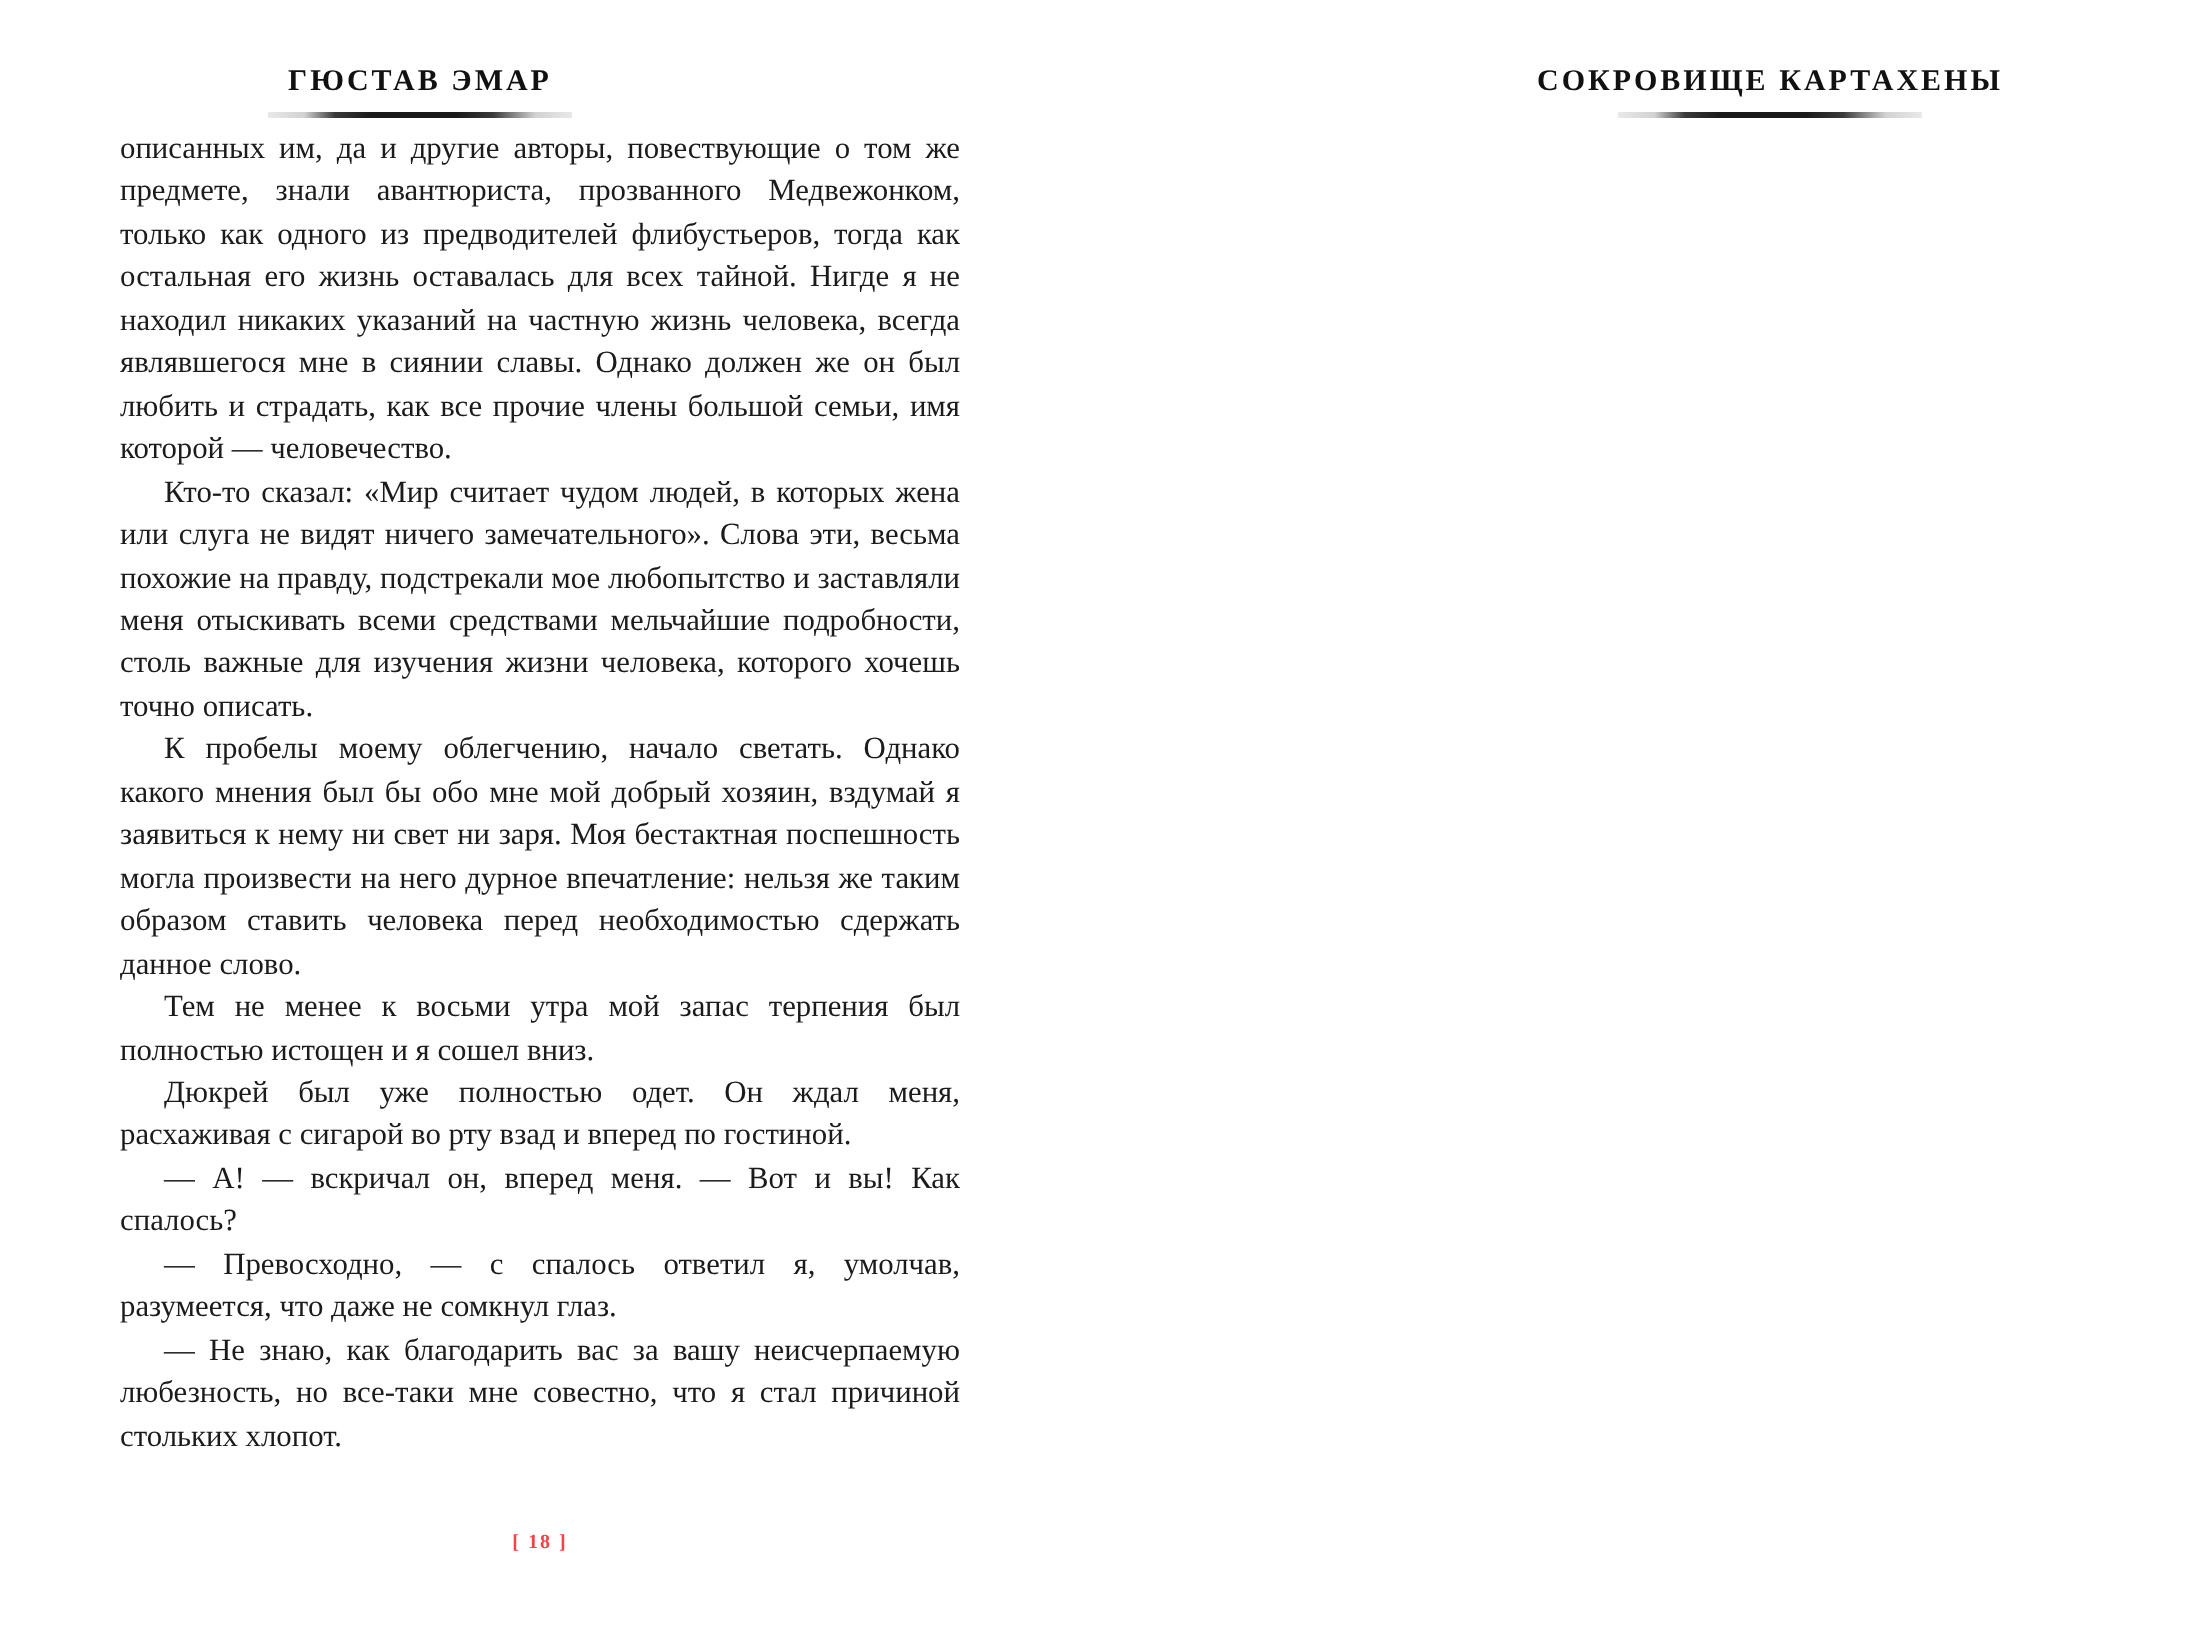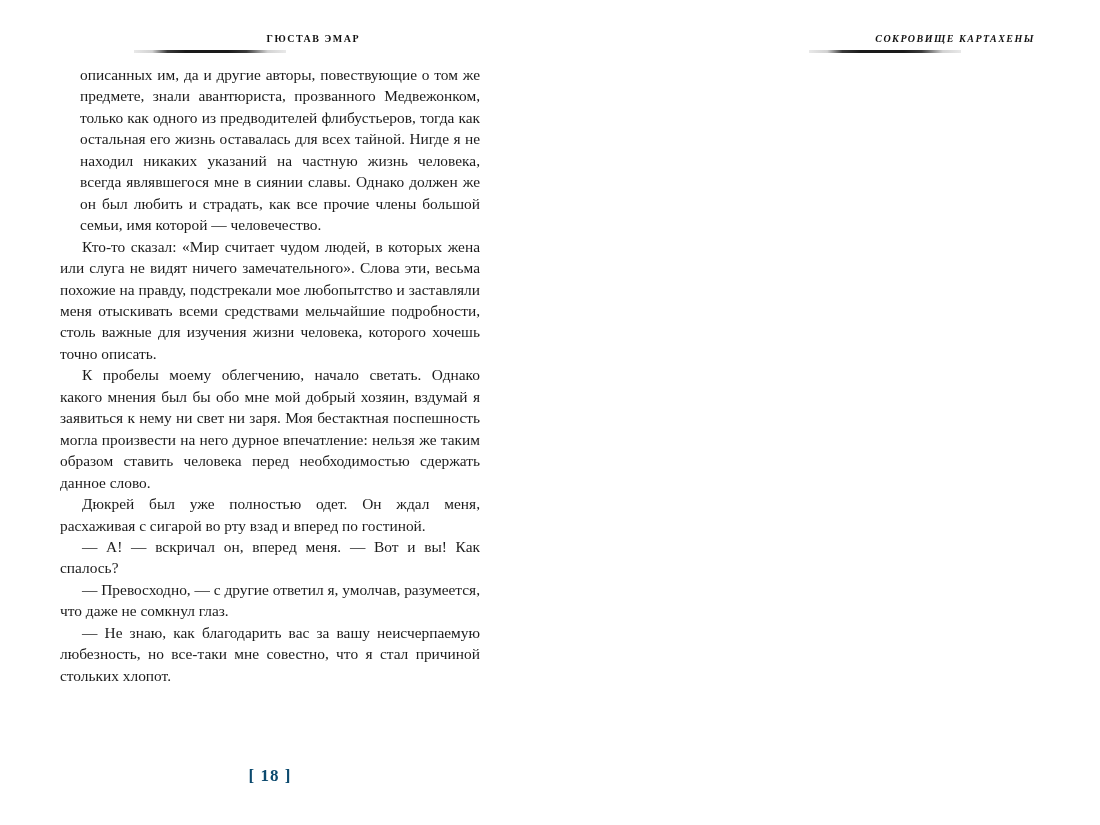--- a/index.html
+++ b/index.html
@@ -17,39 +17,38 @@
     color: #1b1b1b;
   }
 
   
   .page {
     position: absolute;
     top: 0;
     height: 825px;
   }
   .page-left  { left: 0;    width: 550px; }
-  .page-right { left: 550px; width: 550px; font-style: italic; }
+  .page-right { left: 550px; width: 550px; }
 
   
   .runhead {
     position: absolute;
     top: 33px;
     width: 300px;
     text-align: center;
   }
   .runhead-left  { left: 60px; }
   .runhead-right { left: 185px; }
 
   .runhead-title {
-    font-size: 10px;
+    font-size: 15px;
     letter-spacing: 1.5px;
     font-weight: bold;
     color: #111;
     white-space: nowrap;
-    text-align: right;
   }
   .runhead-rule {
     margin: 6px auto 0;
     width: 152px;
     height: 3px;
     background: linear-gradient(to right,
         #e9e9e9 0%,
         #d2d2d2 12%,
         #3a3a3a 22%,
         #1a1a1a 34%,
@@ -70,53 +69,54 @@
   }
   .col-left {
     left: 60px;
     top: 64px;
     width: 420px;
   }
   .column p {
     margin: 0;
     text-indent: 22px;
   }
-  .column p.noindent { text-indent: 0; margin-left: 20px; }
+  .column p.noindent { text-indent: 0; }
 
   
   .folio {
     position: absolute;
-    font-size: 17px;
+    font-size: 10px;
     font-weight: bold;
     letter-spacing: 1px;
     text-align: center;
-    color: #0c4a6e;
+    color: #ef4444;
     white-space: nowrap;
   }
   .folio-left  { left: 60px;  top: 766px; width: 420px; }
 </style>
 </head>
 <body>
 
 <div class="spread">
 
   <div class="page page-left">
 
     <div class="runhead runhead-left">
       <div class="runhead-title">ГЮСТАВ ЭМАР</div>
       <div class="runhead-rule"></div>
     </div>
 
     <div class="column col-left">
       <p class="noindent">описанных им, да и другие авторы, повествующие о том же предмете, знали авантюриста, прозванного Медвежонком, только как одного из предводителей флибустьеров, тогда как остальная его жизнь оставалась для всех тайной. Нигде я не находил никаких указаний на частную жизнь человека, всегда являвшегося мне в сиянии славы. Однако должен же он был любить и страдать, как все прочие члены большой семьи, имя которой — человечество.</p>
       <p>Кто-то сказал: «Мир считает чудом людей, в которых жена или слуга не видят ничего замечательного». Слова эти, весьма похожие на правду, подстрекали мое любопытство и заставляли меня отыскивать всеми средствами мельчайшие подробности, столь важные для изучения жизни человека, которого хочешь точно описать.</p>
       <p>К пробелы моему облегчению, начало светать. Однако какого мнения был бы обо мне мой добрый хозяин, вздумай я заявиться к нему ни свет ни заря. Моя бестактная поспешность могла произвести на него дурное впечатление: нельзя же таким образом ставить человека перед необходимостью сдержать данное слово.</p>
+      <p>Тем не менее к восьми утра мой запас терпения был полностью истощен и я сошел вниз.</p>
       <p>Дюкрей был уже полностью одет. Он ждал меня, расхаживая с сигарой во рту взад и вперед по гостиной.</p>
       <p>— А! — вскричал он, вперед меня. — Вот и вы! Как спалось?</p>
-      <p>— Превосходно, — с другие ответил я, умолчав, разумеется, что даже не сомкнул глаз.</p>
+      <p>— Превосходно, — с спалось ответил я, умолчав, разумеется, что даже не сомкнул глаз.</p>
       <p>— Не знаю, как благодарить вас за вашу неисчерпаемую любезность, но все-таки мне совестно, что я стал причиной стольких хлопот.</p>
 
     </div>
 
     <div class="folio folio-left">[ 18 ]</div>
   </div>
 
   <div class="page page-right">
 
     <div class="runhead runhead-right">

